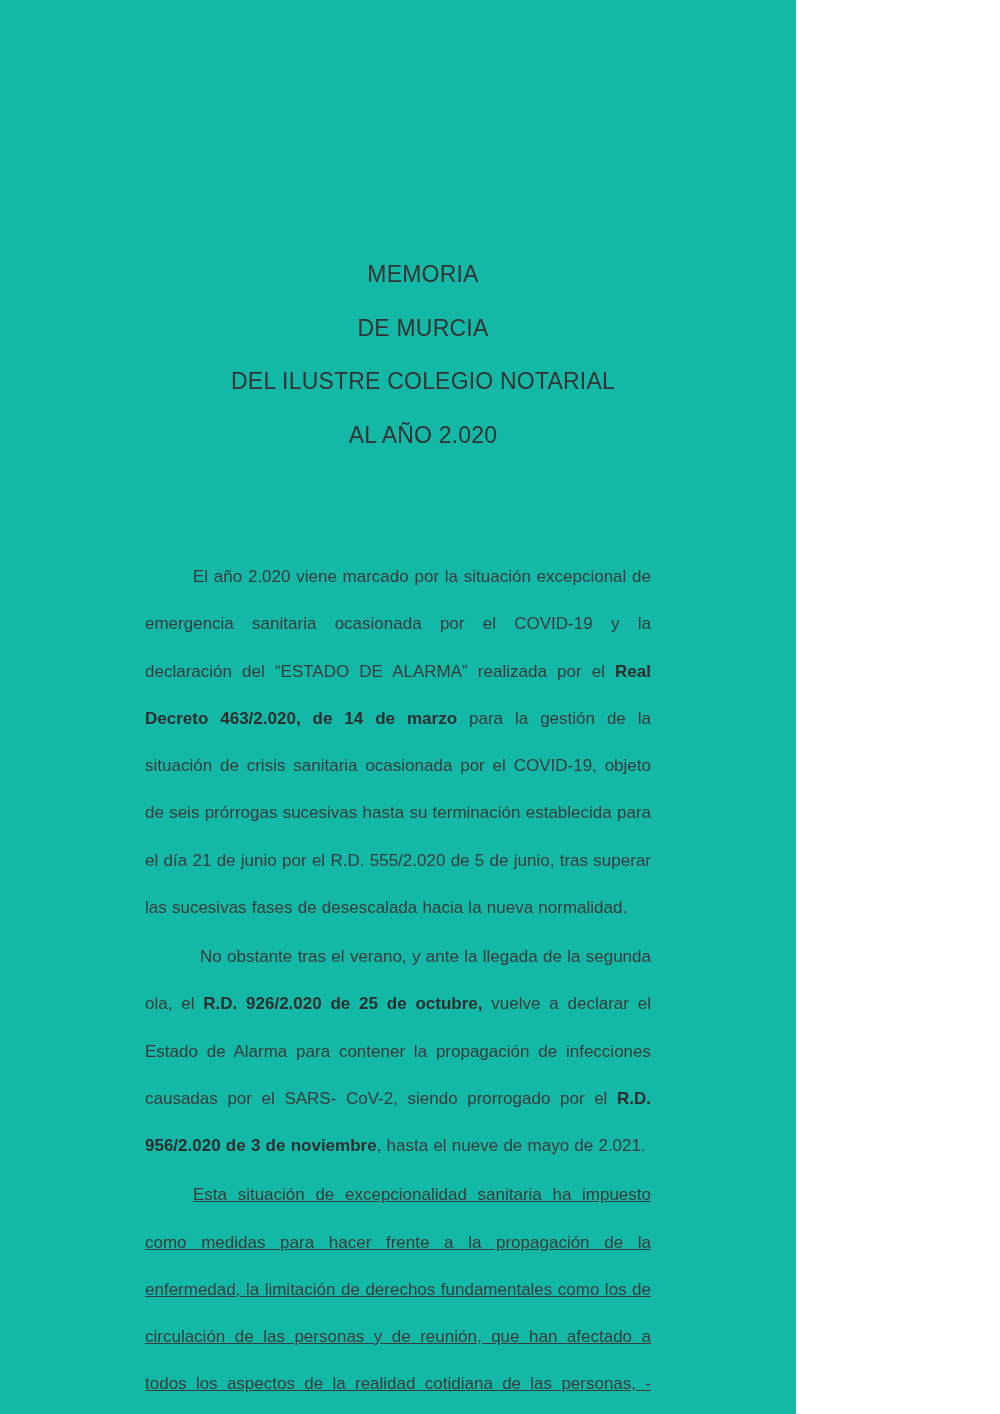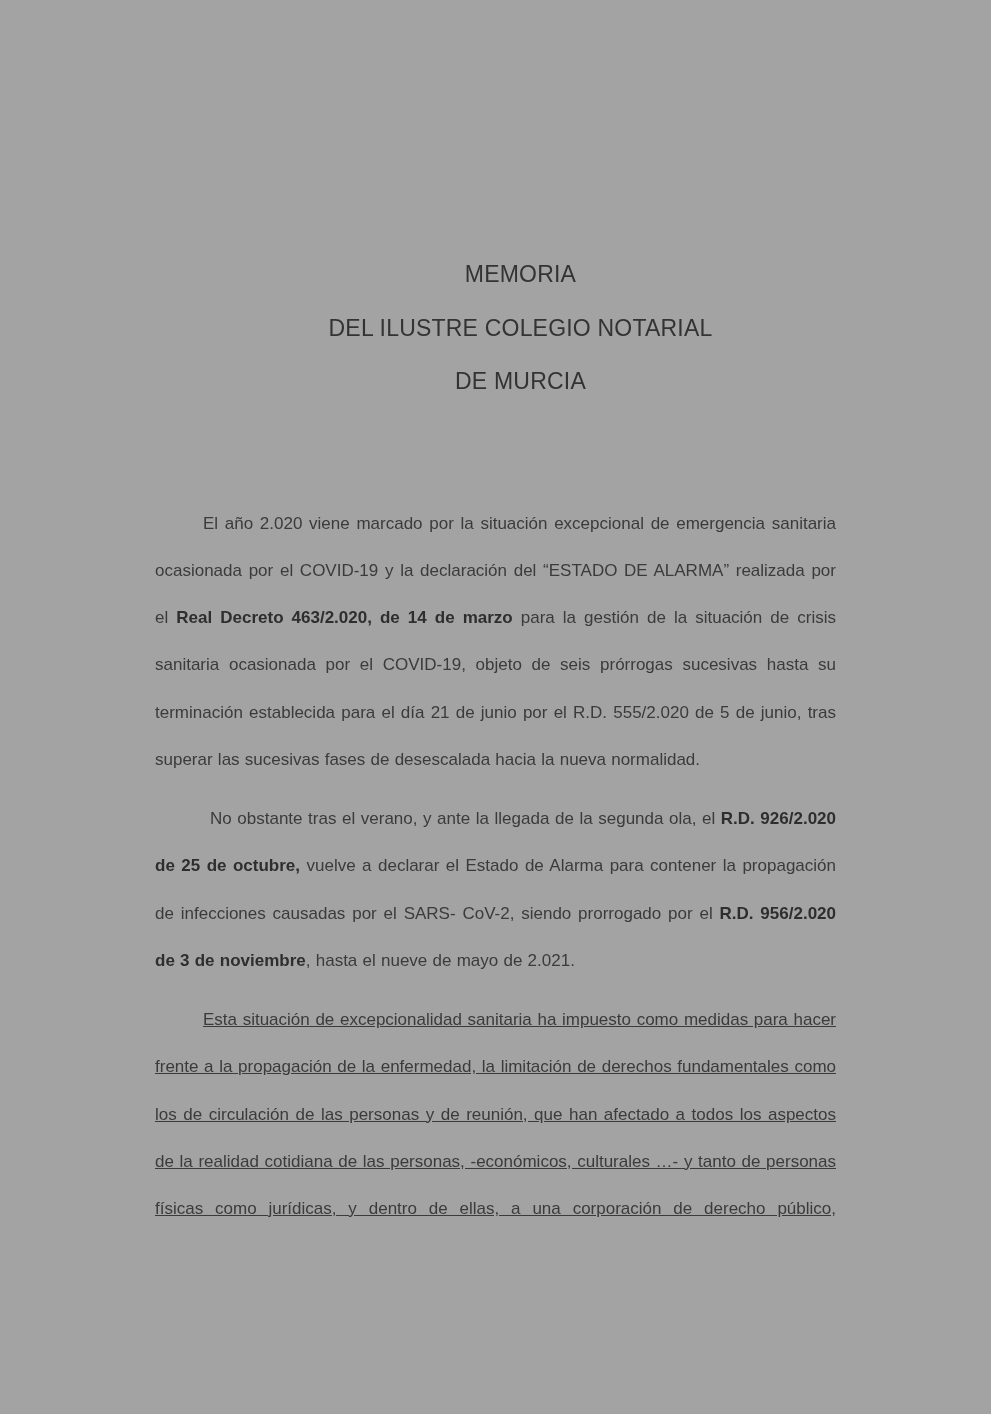--- a/index.html
+++ b/index.html
@@ -2,23 +2,23 @@
 <html><head>
 <meta charset="utf-8">
 <style>
   html, body {
     margin: 0;
     padding: 0;
     background: #ffffff;
   }
   .page {
     position: relative;
-    width: 991px;
+    width: 796px;
     height: 1414px;
-    background: #a3a3a3;
+    background: #14b8a6;
     overflow: hidden;
     font-family: "Liberation Sans", sans-serif;
     -webkit-font-smoothing: antialiased;
   }
   .title-block {
     margin: 248px 143px 0 193px; 
     text-align: center;
     font-size: 23px;
     line-height: 53.5px;
     letter-spacing: 0.2px;
@@ -29,21 +29,21 @@
   }
   .body-text {
     margin: 91px 143px 0 143px;
     font-size: 17px;
     line-height: 47.25px;
     text-align: justify;
     color: #3b3b3b;
     word-spacing: 0.5px;
   }
   .body-text p {
-    margin: 12px;
+    margin: 2px;
     text-indent: 48px;
   }
   .body-text p.indent-lg {
     text-indent: 55px;
   }
   
   .body-text p.continues {
     text-align-last: justify;
     text-decoration: underline;
   }
@@ -52,22 +52,23 @@
     color: #2e2e2e;
   }
 </style>
 </head>
 <body>
 
 <div class="page">
 
   <div class="title-block">
     <div class="title-line">MEMORIA</div>
+    <div class="title-line">DE MURCIA</div>
     <div class="title-line">DEL ILUSTRE COLEGIO NOTARIAL</div>
-    <div class="title-line">DE MURCIA</div>
+    <div class="title-line">AL AÑO 2.020</div>
   </div>
 
   <div class="body-text">
 
     <p>
       <span class="r">El año 2.020 viene marcado por la situación excepcional de emergencia sanitaria ocasionada por el COVID-19 y la declaración del “ESTADO DE ALARMA” realizada por el </span><span class="b">Real Decreto 463/2.020, de 14 de marzo</span><span class="r"> para la gestión de la situación de crisis sanitaria ocasionada por el COVID-19, objeto de seis prórrogas sucesivas hasta su terminación establecida para el día 21 de junio por el R.D. 555/2.020 de 5 de junio, tras superar las sucesivas fases de desescalada hacia la nueva normalidad.</span>
     </p>
 
     <p class="indent-lg">
       <span class="r">No obstante tras el verano, y ante la llegada de la segunda ola, el </span><span class="b">R.D. 926/2.020 de 25 de octubre,</span><span class="r"> vuelve a declarar el Estado de Alarma para contener la propagación de infecciones causadas por el SARS- CoV-2, siendo prorrogado por el </span><span class="b">R.D. 956/2.020 de 3 de noviembre</span><span class="r">, hasta el nueve de mayo de 2.021.</span>

